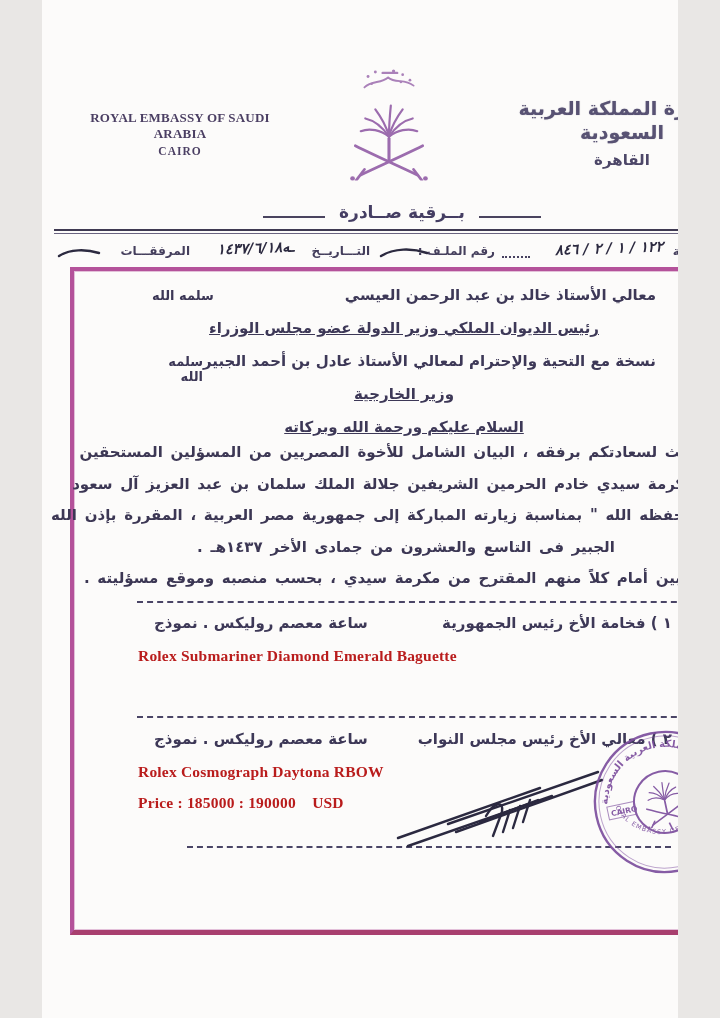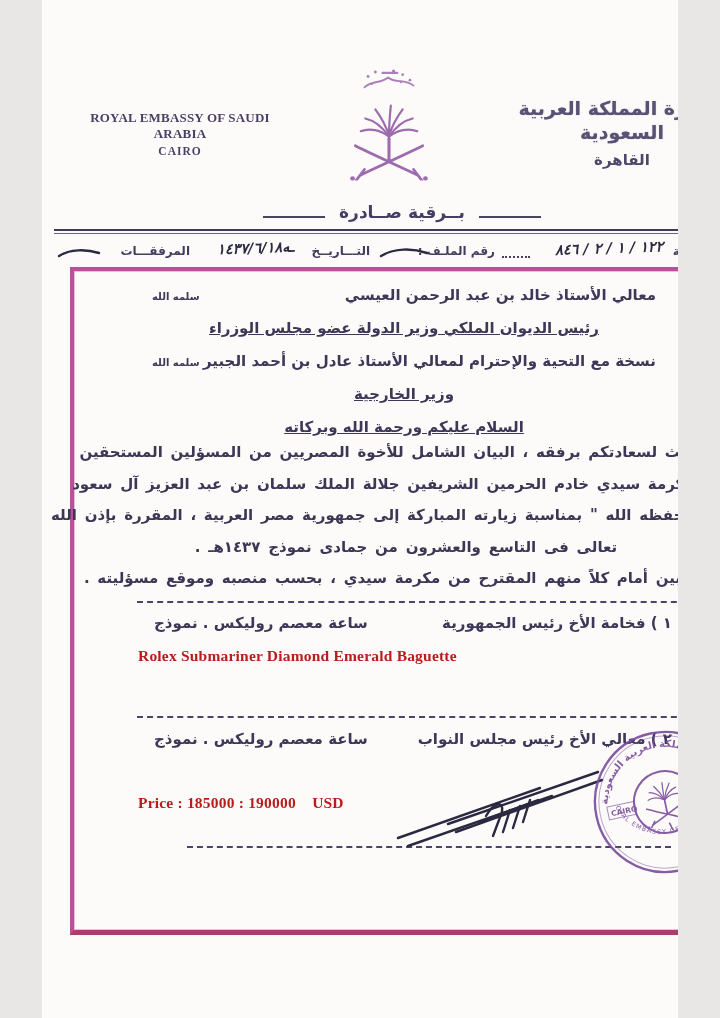--- a/index.html
+++ b/index.html
@@ -52,21 +52,21 @@
     position:absolute; left:28px; top:267px; width:648px; height:668px;
     border:4px solid #b4529a; border-bottom:5px solid #a83f6e;
     box-shadow:inset 0 0 0 1px rgba(180,82,154,.35);
   }
   .scan-line { position:absolute; left:657px; top:424px; width:3px; height:186px; background:#cf6fae; opacity:.5; }
   
   .addr-block { position:absolute; left:40px; top:286px; width:632px; direction:rtl; }
   .addr-row { display:flex; justify-content:space-between; align-items:baseline; height:33px; padding-right:58px; padding-left:70px; }
   .addr-row.plain { justify-content:center;text-decoration:underline; }
   .addr-main { font-size:15px; font-weight:bold; color:#3d3857; white-space:nowrap; }
-  .salutation { font-size:10px; font-weight:bold; color:#3d3857; }
+  .salutation { font-size:13px; font-weight:bold; color:#3d3857; }
   .body-block { position:absolute; left:70px; top:437px; width:588px; direction:rtl; text-align:center; }
   .body-line { font-size:15px; font-weight:bold; color:#3c3754; line-height:31.5px; word-spacing:2.5px; white-space:nowrap; }
   
   .sep { position:absolute; border-top:2px dashed #4a4566; }
   .sep1 { left:95px; top:601px; width:560px; }
   .sep2 { left:95px; top:716px; width:560px; }
   .sep3 { left:145px; top:846px; width:484px; }
   
   .item-row {
     position:absolute; left:112px; width:530px; direction:rtl;
@@ -185,38 +185,39 @@
     </div>
     <div class="addr-row plain" style="height:28px">
       <span class="addr-main">السلام عليكم ورحمة الله وبركاته</span>
     </div>
   </div>
 
   <div class="body-block">
     <div class="body-line">أبعث لسعادتكم  برفقه ، البيان الشامل للأخوة المصريين من المسؤلين المستحقين</div>
     <div class="body-line">لمكرمة سيدي خادم الحرمين الشريفين  جلالة الملك سلمان بن عبد العزيز آل سعود</div>
     <div class="body-line">" حفظه الله "  بمناسبة زيارته المباركة إلى جمهورية مصر العربية ، المقررة بإذن الله</div>
-    <div class="body-line">تعالى فى التاسع والعشرون من جمادى نموذج ١٤٣٧هـ .</div>
+    <div class="body-line">الجبير فى التاسع والعشرون من جمادى الأخر ١٤٣٧هـ .</div>
     <div class="body-line">ومبين أمام كلاً منهم المقترح من مكرمة سيدي ، بحسب منصبه  وموقع مسؤليته .</div>
   </div>
 
   <div class="sep sep1"></div>
   <div class="sep sep2"></div>
   <div class="sep sep3"></div>
 
   <div class="item-row item1-row">
     <span class="recipient">( ١ ) فخامة الأخ رئيس الجمهورية</span>
     <span class="gift">ساعة معصم روليكس . نموذج</span>
   </div>
   <div class="model model1">Rolex Submariner Diamond Emerald Baguette</div>
 
   <div class="item-row item2-row">
     <span class="recipient">( ٢ ) معالي الأخ رئيس مجلس النواب</span>
     <span class="gift">ساعة معصم روليكس . نموذج</span>
   </div>
+  <div class="model model2">Rolex Cosmograph Daytona RBOW</div>
   <div class="price price2">Price : 185000 : 190000    USD</div>
 
   <svg class="signature-svg" viewBox="0 0 218 92">
     <g stroke="#2b2940" stroke-width="2.4" fill="none" stroke-linecap="round">
       <path d="M8,78 L150,28"></path>
       <path d="M18,86 L162,36"></path>
       <path d="M58,64 L208,12"></path>
       <path d="M66,72 L212,20"></path>
       <path d="M96,56 C104,42 114,40 112,52 L103,76"></path>
       <path d="M120,50 L113,72"></path>

